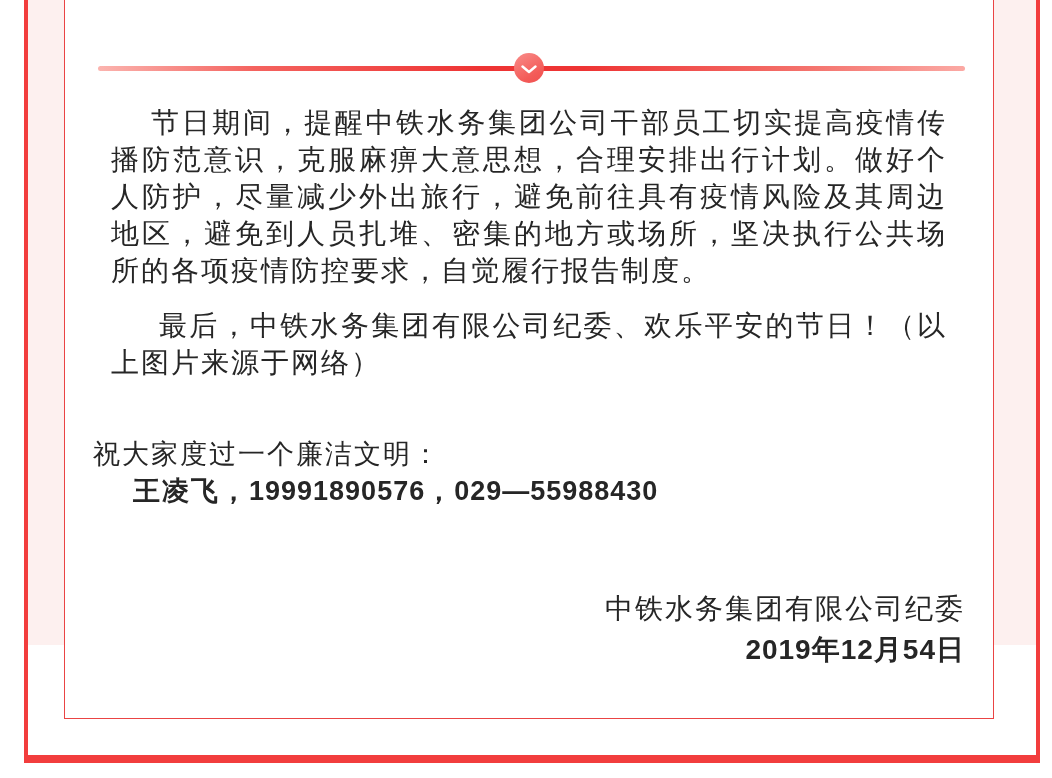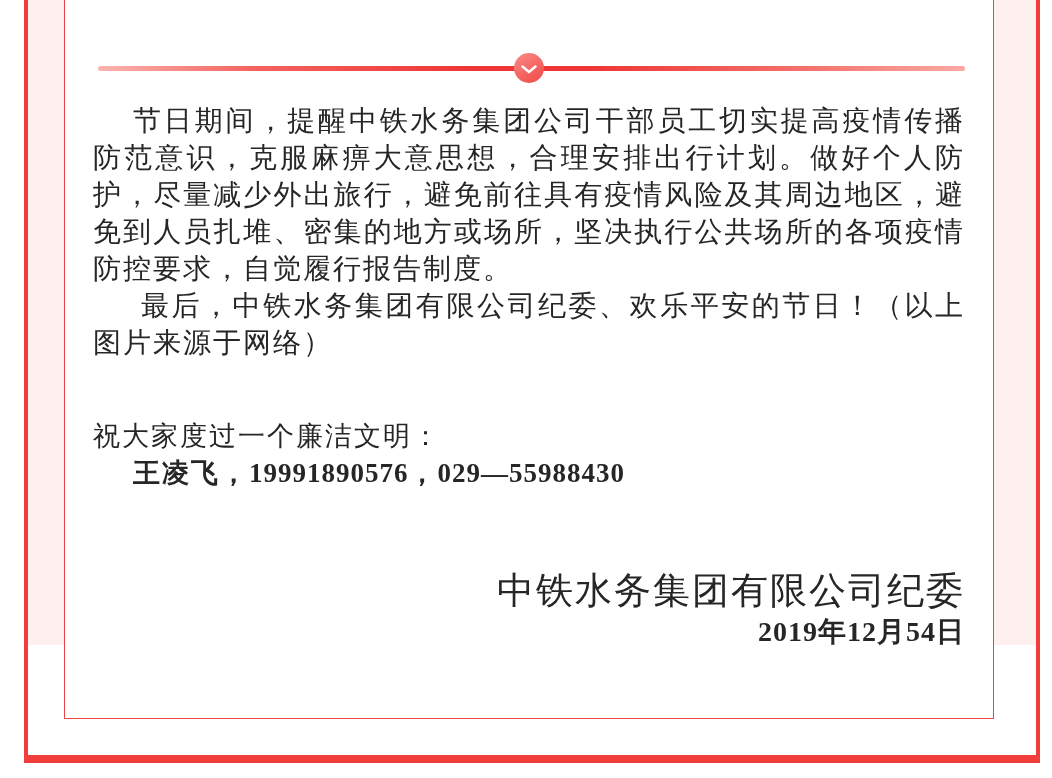--- a/index.html
+++ b/index.html
@@ -65,50 +65,50 @@
 
   
   .body-text {
     margin-top: 21px;
     font-size: 28px;
     line-height: 37px;
     letter-spacing: 2px;
     text-align: justify;
     word-break: break-all;
   }
-  .para { margin: 0; font-family: Liberation Mono, monospace; }
+  .para { margin: 18px; }
   .indent1 { text-indent: 40px; }
   .indent2 { text-indent: 48px; }
 
   
   .contact-heading {
     margin: 55px 0 0 0;
     font-size: 27px;
     line-height: 37px;
     letter-spacing: 2px;
   }
   .contact-detail {
     margin: 0;
     font-size: 27px;
     line-height: 37px;
     letter-spacing: 2px;
     font-weight: bold;
     text-indent: 40px;
     white-space: nowrap;
   }
   .num {
-    font-family: Liberation Serif, serif;
+    font-family: Liberation Sans, sans-serif;
     letter-spacing: 1px;
   }
 
   
   .signature { margin-top: 78px; text-align: right; }
   .sig-org {
     margin: 0;
-    font-size: 37px;
+    font-size: 28px;
     line-height: 41px;
     letter-spacing: 2px;
   }
   .sig-date {
     margin: 0;
     font-size: 28px;
     line-height: 41px;
     letter-spacing: 1px;
     font-weight: bold;
   }

